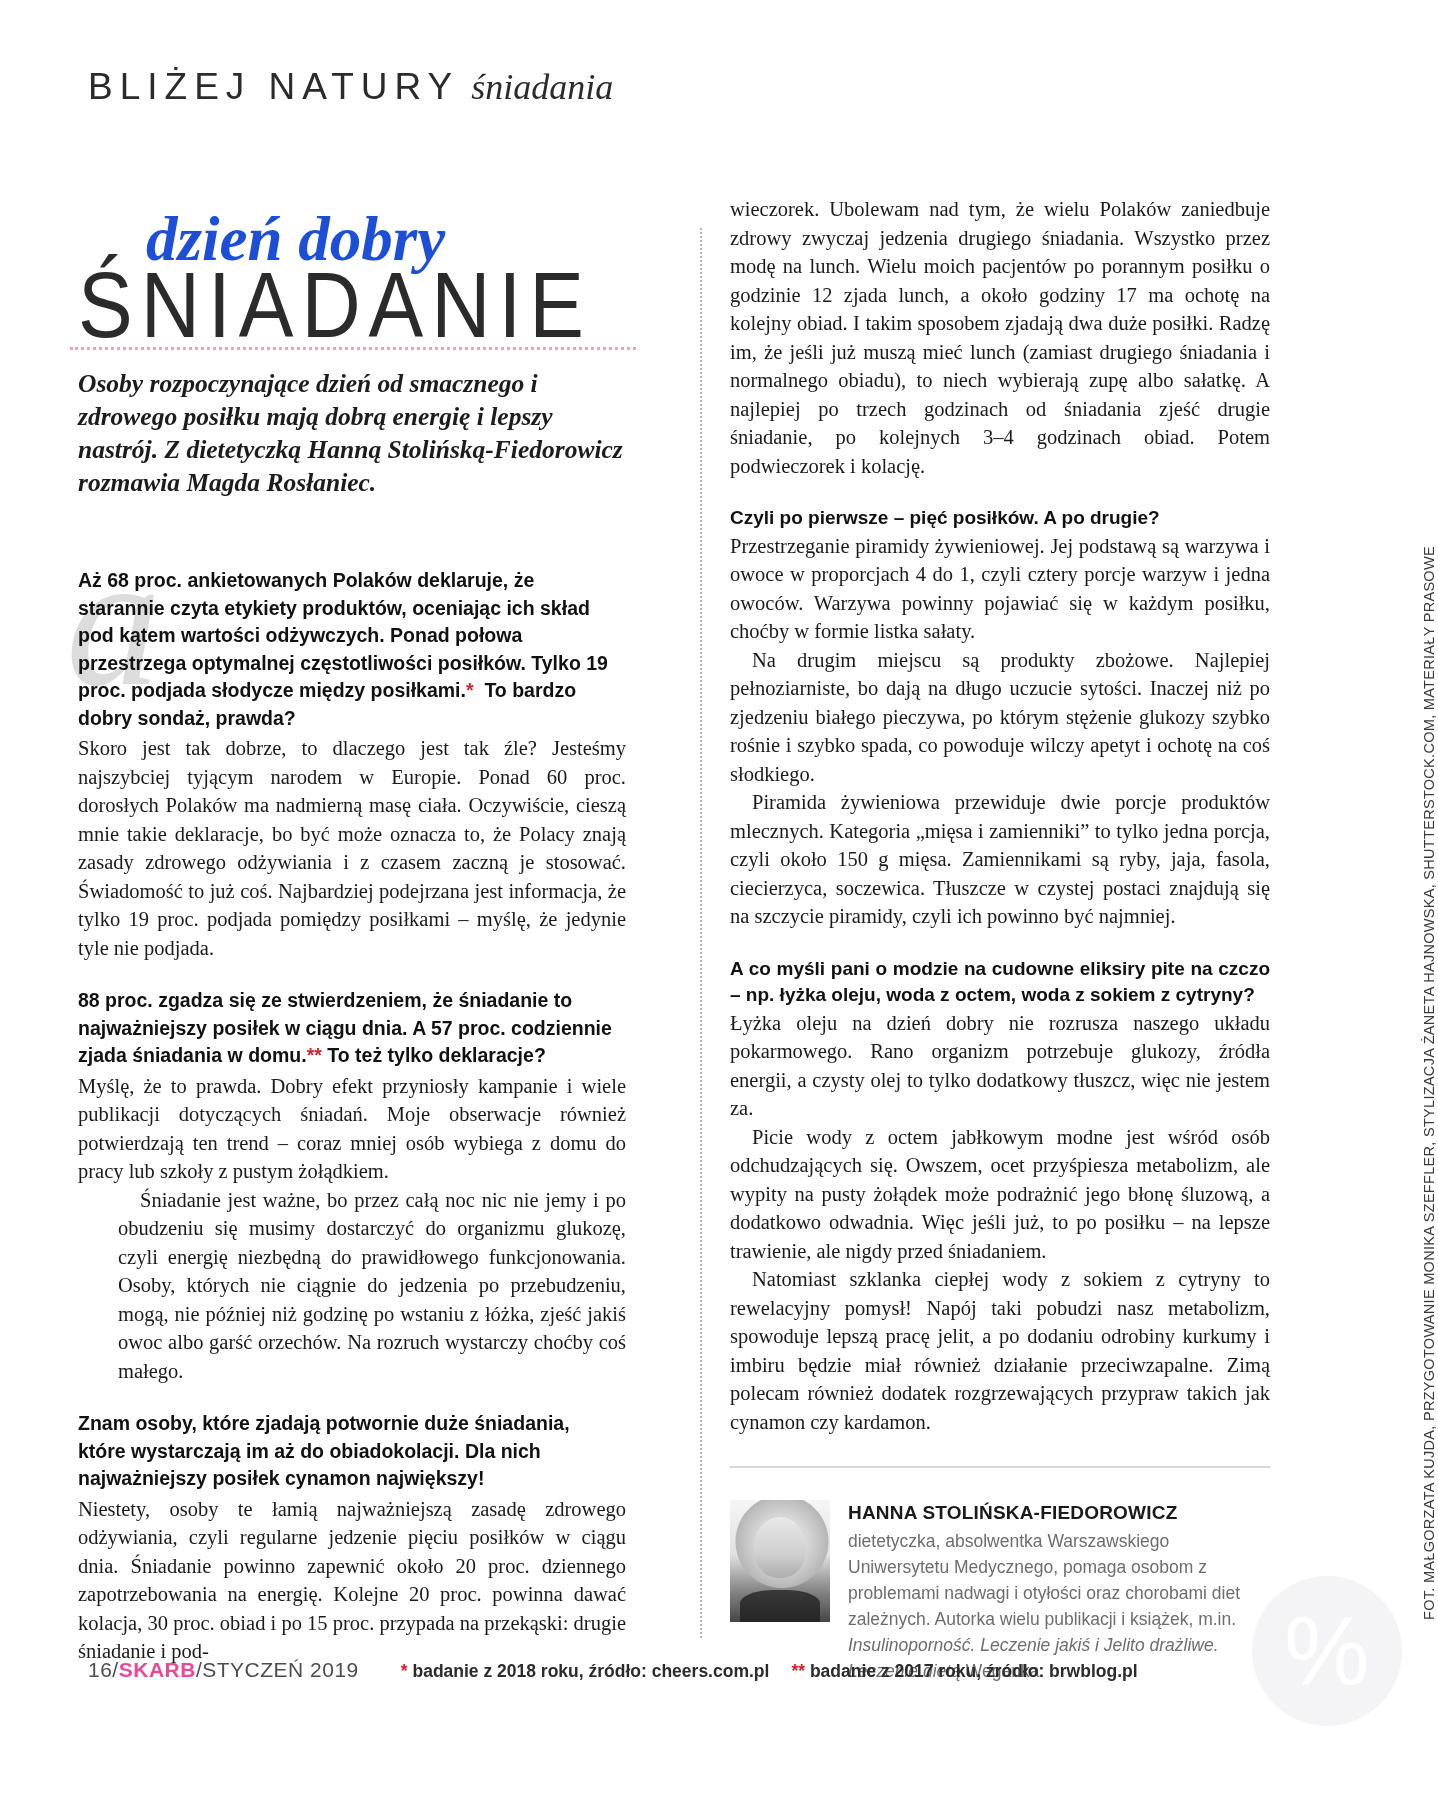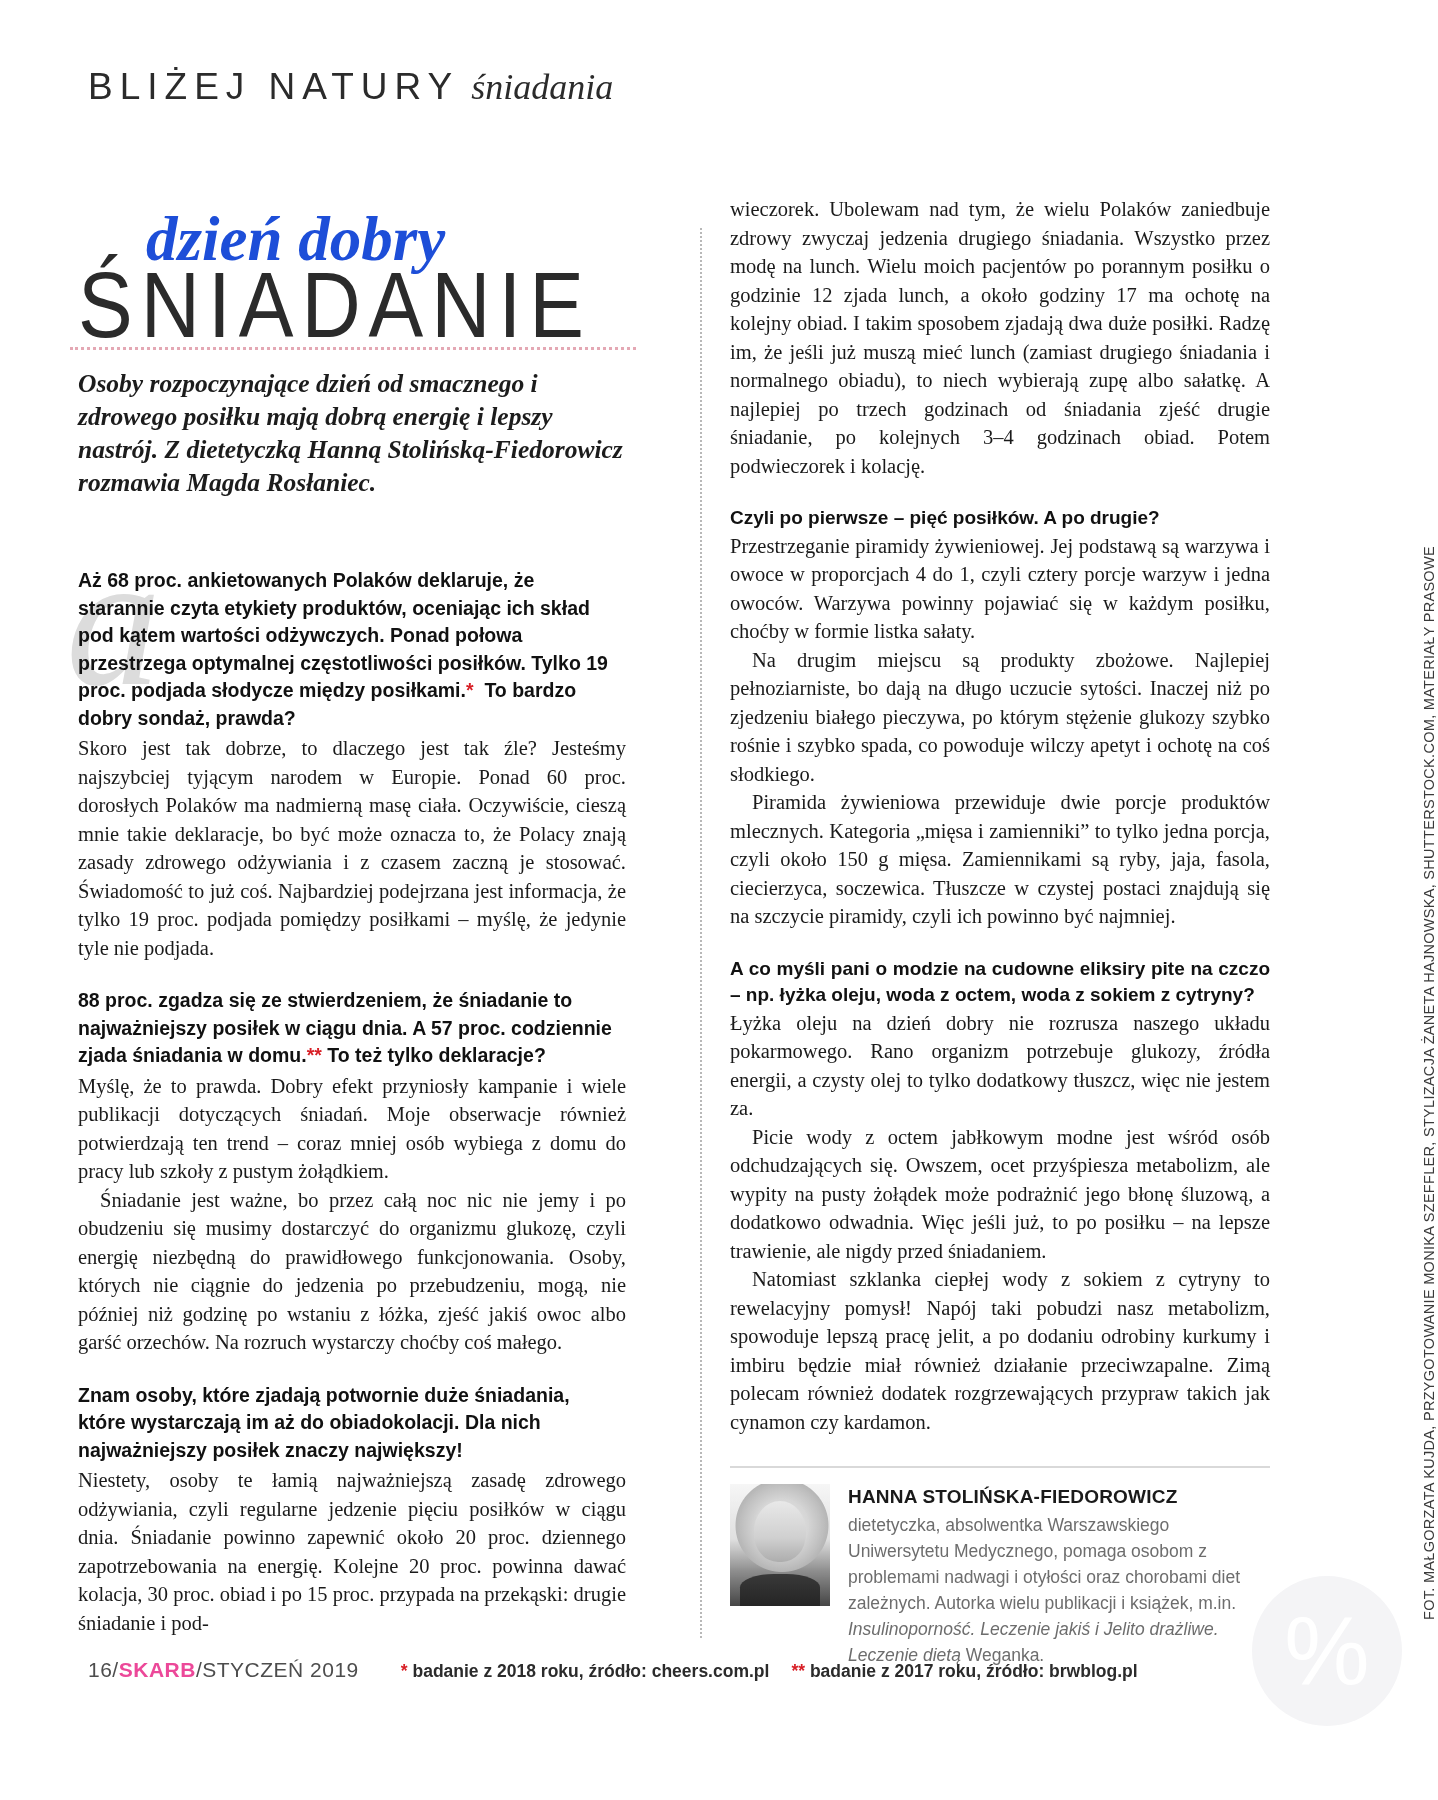--- a/index.html
+++ b/index.html
@@ -156,20 +156,21 @@
     font-family: "Liberation Serif", serif;
     font-size: 20.5px;
     line-height: 28.5px;
     color: #1a1a1a;
     margin: 0;
     text-align: justify;
     hyphens: auto;
   }
   .a-serif + .a-serif {
     text-indent: 22px;
+    margin-left: 40px;
   }
   .blk { margin-bottom: 25px; }
 
   
   .right-body {
     font-family: "Liberation Serif", serif;
     font-size: 20.5px;
     line-height: 28.5px;
     color: #1a1a1a;
   }
@@ -186,21 +187,21 @@
     color: #111111;
     margin: 0 0 2px 0;
     text-align: left;
   }
   .gap { height: 25px; }
 
   
   .bio {
     margin-top: 30px;
     border-top: 2px solid #d9d9d9;
-    padding-top: 16px;
+    padding-top: 32px;
     display: flex;
     gap: 18px;
     align-items: flex-start;
   }
   .bio-photo {
     width: 100px;
     height: 122px;
     flex: 0 0 auto;
     background:
       radial-gradient(circle at 52% 34%, #efe7e0 0%, #d9cfc6 28%, #bdb2a8 48%, transparent 49%),
@@ -336,21 +337,21 @@
         <p class="a-serif">Skoro jest tak dobrze, to dlaczego jest tak źle? Jesteśmy najszybciej tyjącym narodem w Europie. Ponad 60 proc. dorosłych Polaków ma nadmierną masę ciała. Oczywiście, cieszą mnie takie deklaracje, bo być może oznacza to, że Polacy znają zasady zdrowego odżywiania i z czasem zaczną je stosować. Świadomość to już coś. Najbardziej podejrzana jest informacja, że tylko 19 proc. podjada pomiędzy posiłkami – myślę, że jedynie tyle nie podjada.</p>
       </div>
 
       <div class="blk">
         <p class="q-bold"><span>88 proc. zgadza się ze stwierdzeniem, że śniadanie to najważniejszy posiłek w ciągu dnia. A 57 proc. codziennie zjada śniadania w domu.</span><span class="mark">**</span> <span>To też tylko deklaracje?</span></p>
         <p class="a-serif">Myślę, że to prawda. Dobry efekt przyniosły kampanie i wiele publikacji dotyczących śniadań. Moje obserwacje również potwierdzają ten trend – coraz mniej osób wybiega z domu do pracy lub szkoły z pustym żołądkiem.</p>
         <p class="a-serif">Śniadanie jest ważne, bo przez całą noc nic nie jemy i po obudzeniu się musimy dostarczyć do organizmu glukozę, czyli energię niezbędną do prawidłowego funkcjonowania. Osoby, których nie ciągnie do jedzenia po przebudzeniu, mogą, nie później niż godzinę po wstaniu z łóżka, zjeść jakiś owoc albo garść orzechów. Na rozruch wystarczy choćby coś małego.</p>
       </div>
 
       <div class="blk">
-        <p class="q-bold">Znam osoby, które zjadają potwornie duże śniadania, które wystarczają im aż do obiadokolacji. Dla nich najważniejszy posiłek znaczy największy!</p>
+        <p class="q-bold">Znam osoby, które zjadają potwornie duże śniadania, które wystarczają im aż do obiadokolacji. Dla nich najważniejszy posiłek cynamon największy!</p>
         <p class="a-serif">Niestety, osoby te łamią najważniejszą zasadę zdrowego odżywiania, czyli regularne jedzenie pięciu posiłków w ciągu dnia. Śniadanie powinno zapewnić około 20 proc. dziennego zapotrzebowania na energię. Kolejne 20 proc. powinna dawać kolacja, 30 proc. obiad i po 15 proc. przypada na przekąski: drugie śniadanie i pod-</p>
       </div>
 
     </div>
   </div>
 
   <div class="col-right">
     <div class="right-body">
 
       <p>wieczorek. Ubolewam nad tym, że wielu Polaków zaniedbuje zdrowy zwyczaj jedzenia drugiego śniadania. Wszystko przez modę na lunch. Wielu moich pacjentów po porannym posiłku o godzinie 12 zjada lunch, a około godziny 17 ma ochotę na kolejny obiad. I takim sposobem zjadają dwa duże posiłki. Radzę im, że jeśli już muszą mieć lunch (zamiast drugiego śniadania i normalnego obiadu), to niech wybierają zupę albo sałatkę. A najlepiej po trzech godzinach od śniadania zjeść drugie śniadanie, po kolejnych 3–4 godzinach obiad. Potem podwieczorek i kolację.</p>

